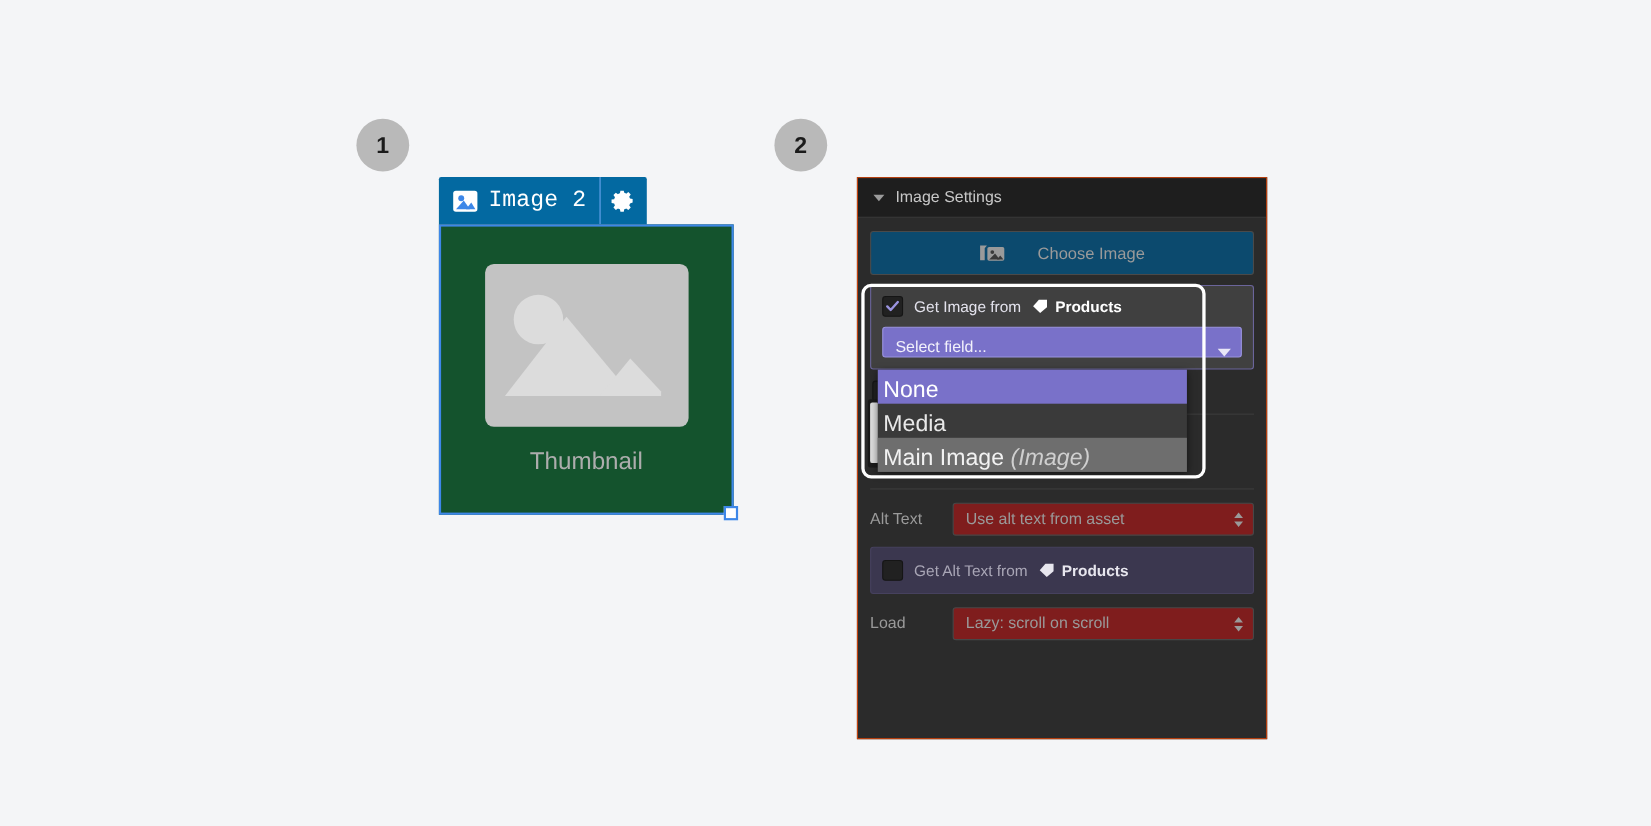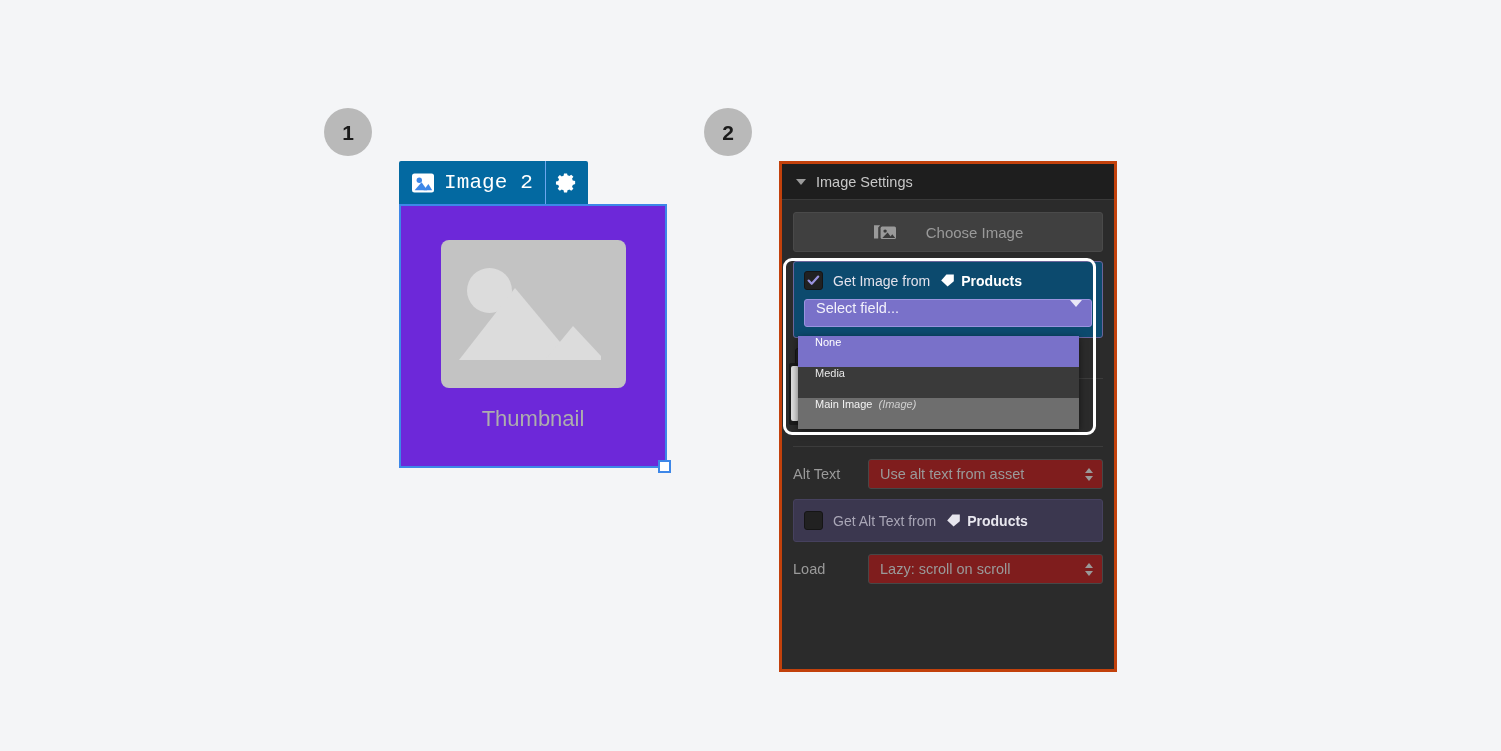--- a/index.html
+++ b/index.html
@@ -46,21 +46,21 @@
   .el-tab-gear {
     width: 42px; height: 43px;
     display: flex; align-items: center; justify-content: center;
   }
   .icon-img-sm { width: 24px; height: 24px; display: block; }
   .icon-gear { width: 23px; height: 23px; display: block; }
 
   .el-box {
     position: absolute; left: 0; top: 43px;
     width: 268px; height: 264px;
-    background: #6d28d9;
+    background: #14532d;
     border: 2px solid #3d87e8;
     display: flex; flex-direction: column;
     align-items: center; justify-content: center;
     gap: 18px;
   }
   .ph-graphic {
     width: 185px; height: 148px;
     background: #c3c3c3;
     border-radius: 8px;
     position: relative;
@@ -77,23 +77,23 @@
     position: absolute;
     left: 259px; top: 299px;
     width: 13px; height: 13px;
     background: #ffffff;
     border: 2px solid #3d87e8;
   }
 
   
   .panel {
     position: absolute; left: 779px; top: 161px;
-    width: 338px; height: 511px;
+    width: 373px; height: 511px;
     background: #2b2b2b;
-    border: 3px solid #c2410c;
+    border: 1px solid #c2410c;
     overflow: hidden;
   }
   .panel-header {
     height: 36px;
     background: #1e1e1e;
     display: flex; align-items: center;
     gap: 10px;
     padding-left: 14px;
     border-bottom: 1px solid #3a3a3a;
   }
@@ -102,33 +102,33 @@
     border-left: 5px solid transparent;
     border-right: 5px solid transparent;
     border-top: 6px solid #9b9b9b;
   }
   .panel-header-title { font-size: 14.5px; color: #c7c7c7; }
 
   .panel-body { padding: 12px 11px 0 11px; }
 
   .choose-btn {
     height: 40px;
-    background: #404040;
+    background: #0c4a6e;
     border: 1px solid #4a4a4a;
     border-radius: 3px;
     display: flex; align-items: center; justify-content: center;
     gap: 28px;
     margin-bottom: 9px;
   }
   .choose-btn-label { font-size: 15px; color: #9a9a9a; }
   .icon-images { width: 25px; height: 20px; display: block; }
 
   
   .src-block {
-    background: #0c4a6e;
+    background: #404040;
     border: 1px solid #6b659b;
     border-radius: 3px;
     padding: 9px 10px 10px 10px;
     position: relative;
   }
   .src-row { display: flex; align-items: center; gap: 10px; }
   .cb {
     width: 19px; height: 19px;
     border-radius: 3px;
     background: #212121;
@@ -141,21 +141,21 @@
   .src-source { display: flex; align-items: center; gap: 6px; }
   .icon-tag { width: 15px; height: 15px; display: block; }
   .src-source-name { font-size: 14px; color: #ffffff; font-weight: bold; }
 
   .select-field {
     margin-top: 9px;
     height: 28px;
     background: #7971c9;
     border: 1px solid #9a93df;
     border-radius: 3px;
-    display: flex; align-items: flex-start; justify-content: space-between;
+    display: flex; align-items: flex-end; justify-content: space-between;
     padding: 0 9px 0 11px;
   }
   .select-field-text { font-size: 14.5px; color: #f2f1fb; }
   .caret-sel {
     width: 0; height: 0;
     border-left: 6px solid transparent;
     border-right: 6px solid transparent;
     border-top: 7px solid #e9e7f7;
   }
 
@@ -251,23 +251,23 @@
   }
   .dd-list {
     position: absolute;
     left: 798px; top: 336px;
     width: 281px;
     background: #3a3a3a;
     box-shadow: 0 2px 7px rgba(0,0,0,.55);
   }
   .dd-item {
     height: 31px;
-    display: flex; align-items: flex-start;
-    padding-left: 17px;
-    font-size: 11px;
+    display: flex; align-items: flex-end;
+    padding-left: 5px;
+    font-size: 21px;
     color: #e8e8e8;
     gap: 6px;
   }
   .dd-item.selected { background: #7971c9; color: #ffffff; }
   .dd-item.hover { background: #6e6e6e; color: #f2f2f2; }
   .dd-item-sub { font-style: italic; color: #cfcfcf; }
 </style>
 </head>
 <body>
 

